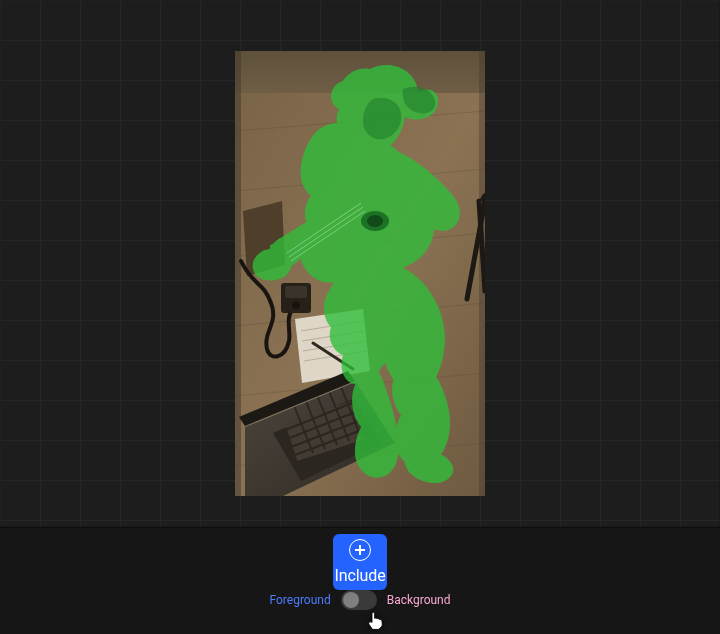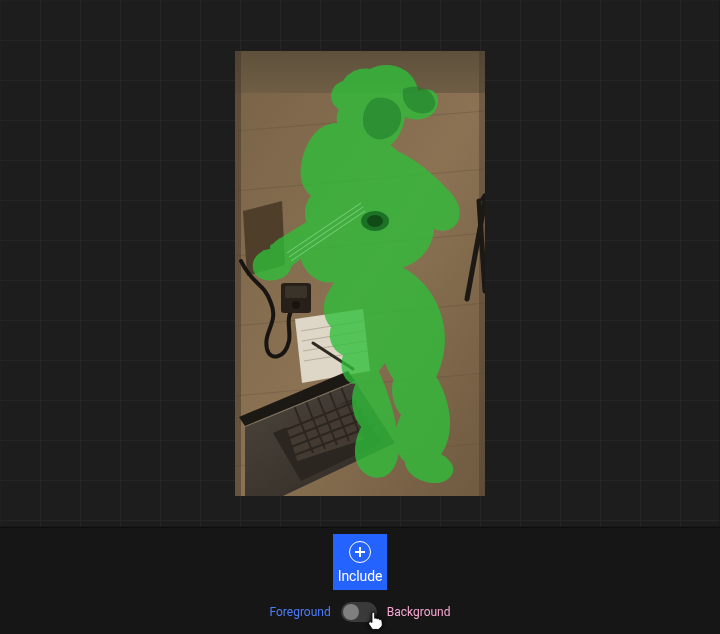--- a/index.html
+++ b/index.html
@@ -53,24 +53,24 @@
     padding-top: 6px;
   }
   .mode-btn {
     width: 54px;
     height: 56px;
     display: flex;
     flex-direction: column;
     align-items: center;
     justify-content: center;
     gap: 5px;
-    border-radius: 0;
+    border-radius: 6px;
     cursor: pointer;
     color: #d7d7d7;
-    font-size: 14px;
+    font-size: 16px;
     letter-spacing: -0.1px;
   }
   .mode-btn.active {
     background: #2563ff;
     color: #fff;
   }
   .mode-btn .circ {
     width: 22px; height: 22px;
     border: 1.6px solid currentColor;
     border-radius: 50%;
@@ -84,21 +84,20 @@
     content: ""; position: absolute; background: currentColor;
   }
   .mode-btn .circ .plus::before { left: 4px; top: 0; width: 2px; height: 10px; }
   .mode-btn .circ .plus::after { top: 4px; left: 0; height: 2px; width: 10px; }
   .mode-btn .circ .minus { width: 10px; height: 2px; background: currentColor; }
   .toggle-row {
     display: flex;
     justify-content: center;
     align-items: center;
     gap: 10px;
-    margin-top: 12px;
     font-size: 12px;
   }
   .toggle-row .fg { color: #4d7dff; }
   .toggle-row .bg { color: #f9a8d4; }
   .switch {
     width: 36px; height: 20px;
     border-radius: 999px;
     background: #3a3a3a;
     position: relative;
     cursor: pointer;

